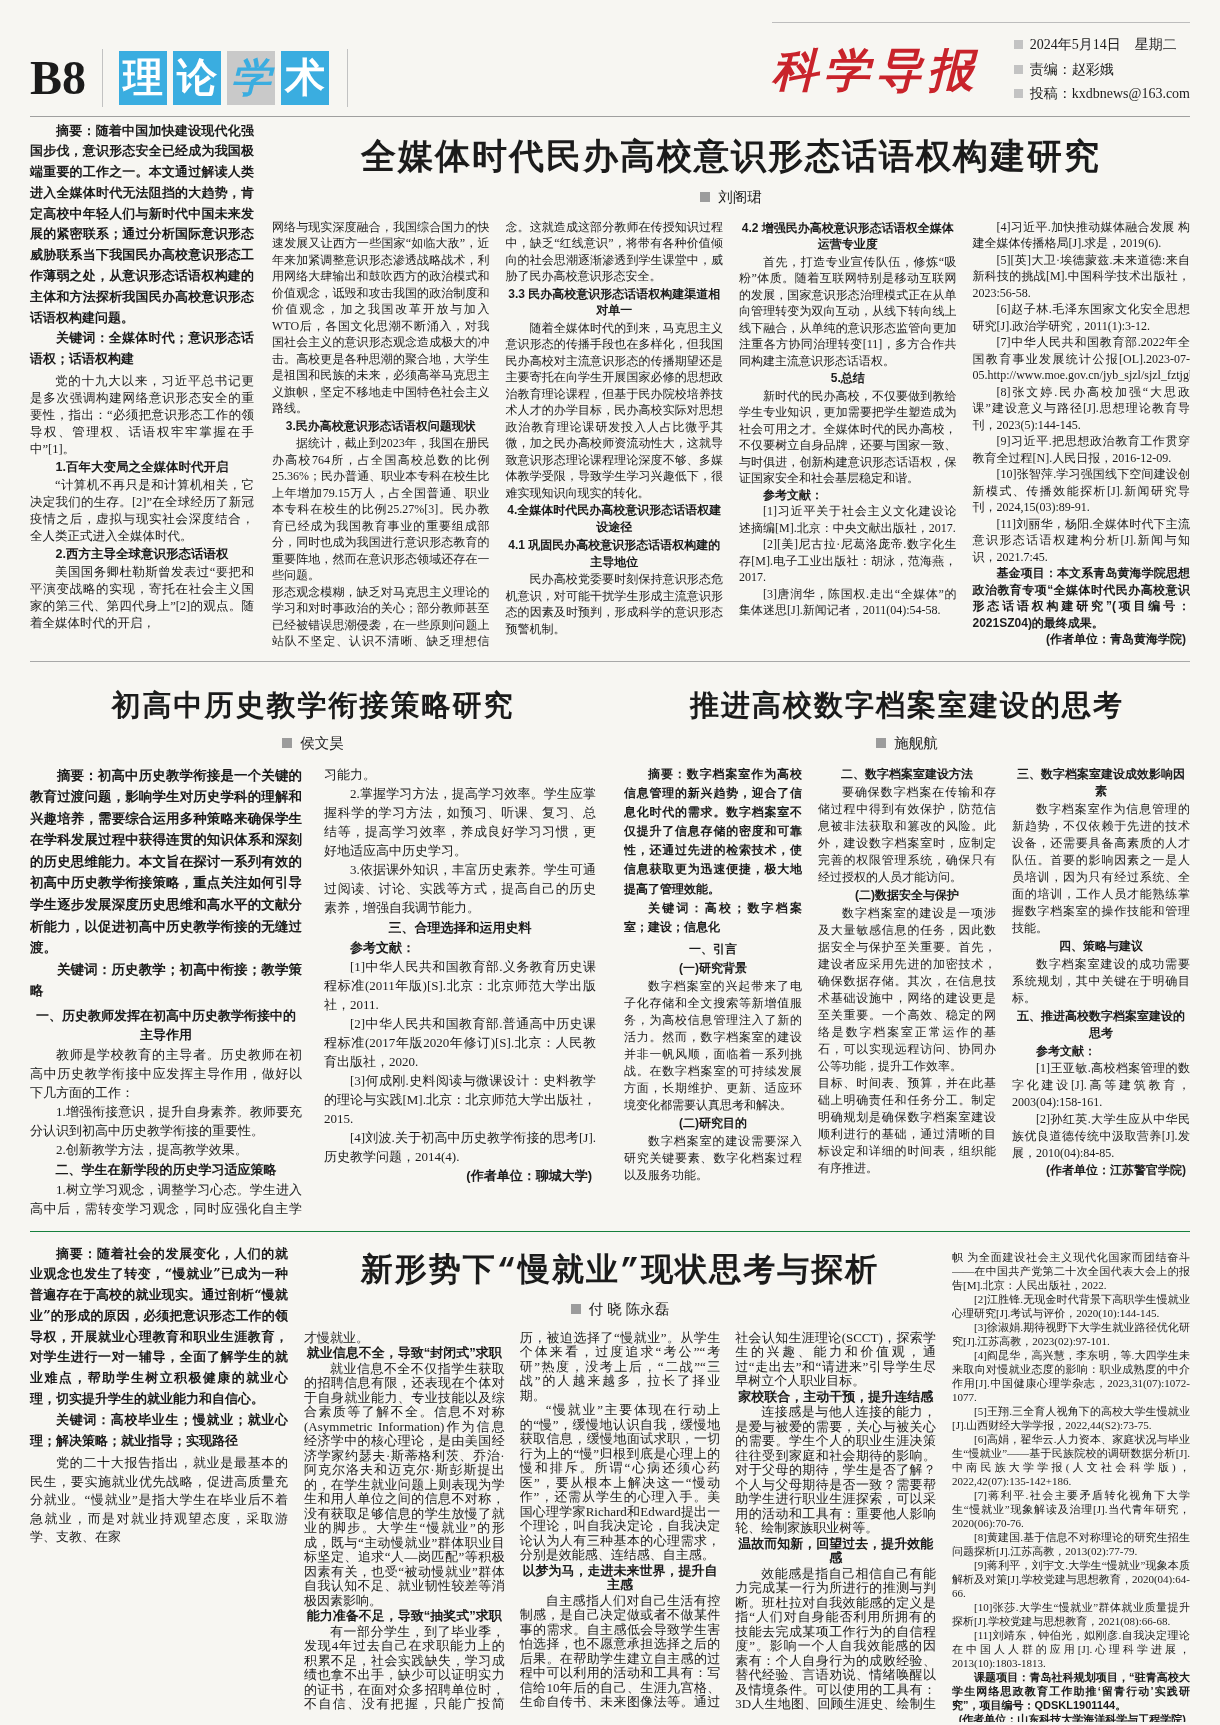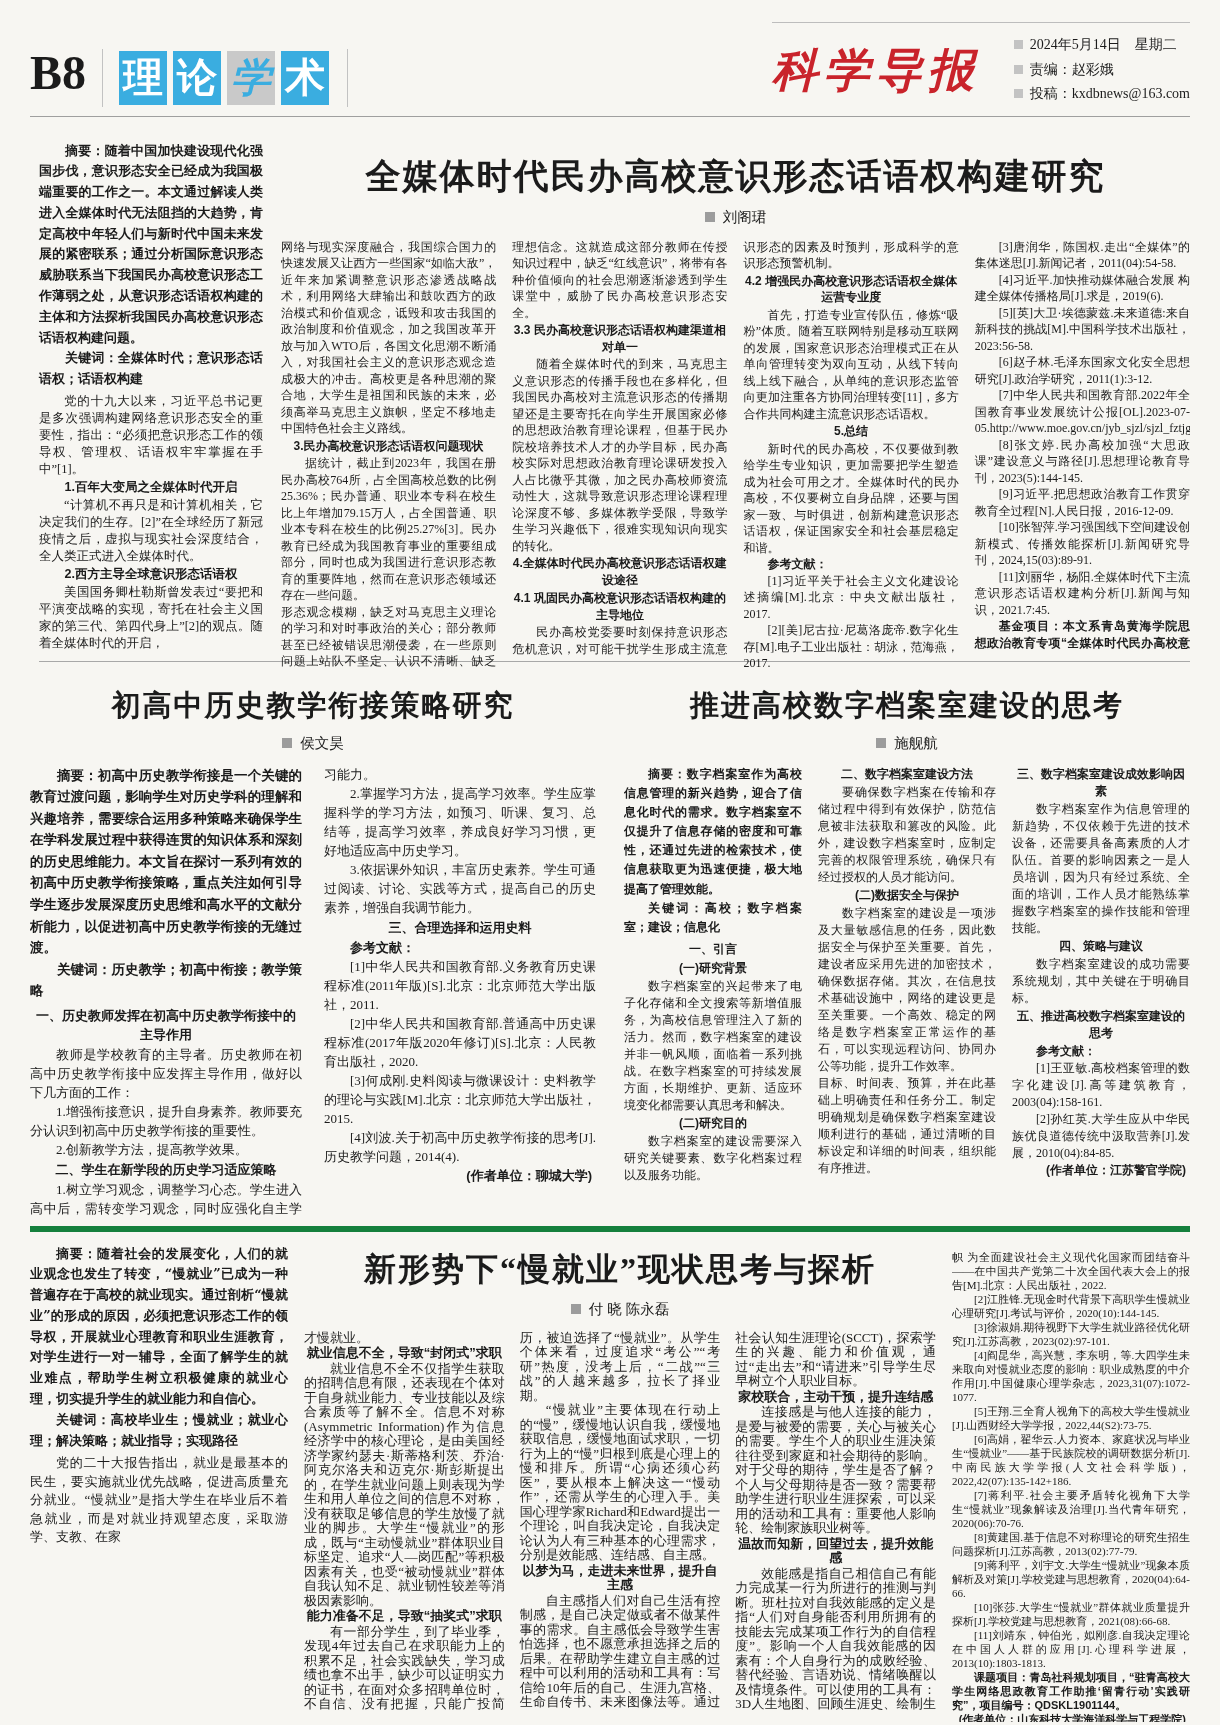--- a/index.html
+++ b/index.html
@@ -4,41 +4,41 @@
 <style>
   html,body{margin:0;padding:0;}
   body{
     width:1220px;height:1725px;overflow:hidden;box-sizing:border-box;
     padding:22px 30px 18px;background:#f7f6f2;color:#1b1b1b;
     font-family:"Liberation Serif","DejaVu Serif",serif;
   }
   
   .hdr{display:flex;justify-content:space-between;align-items:flex-end;
        padding-bottom:9px;border-bottom:1px solid #9f9f9f;}
-  .hdr-left{display:flex;}
+  .hdr-left{display:flex;align-items:center;}
   .pageno{font-size:48px;font-weight:bold;line-height:1;padding-right:16px;}
   .logo{display:flex;gap:6px;padding:2px 18px 2px 16px;
         border-left:1px solid #c2c2c2;border-right:1px solid #c2c2c2;}
   .logo .ch{width:48px;height:54px;display:flex;align-items:center;justify-content:center;
         background:var(--blue,#3aade0);color:#fff;font-size:40px;font-weight:bold;
         font-family:"Liberation Sans",sans-serif;}
   .logo .ch.alt{background:#c9c9c9;color:var(--blue,#3aade0);font-style:italic;}
   .hdr-right{display:flex;align-items:center;gap:34px;border-top:1px solid #bdbdbd;padding-top:10px;}
   .masthead{color:var(--red,#c9232b);font-size:46px;font-weight:bold;font-style:italic;
         letter-spacing:6px;line-height:1;font-family:"DejaVu Serif",serif;}
   .hdr-info div{font-size:14px;line-height:1.75;white-space:nowrap;}
   .sq{display:inline-block;width:9px;height:9px;background:#c3c3c3;margin-right:7px;}
   .bsq{display:inline-block;width:10px;height:10px;background:#9c9c9c;margin-right:8px;}
   
   .band{box-sizing:border-box;}
-  .band1{display:flex;gap:18px;height:545px;padding:24px 0 10px;border-bottom:1px solid #a8a8a8;margin-left:9px;}
-  .band2{display:flex;gap:28px;height:570px;padding:14px 0 10px;border-bottom:6px solid #15803d;}
+  .band1{display:flex;gap:18px;height:545px;padding:4px 0 10px;border-bottom:1px solid #a8a8a8;}
+  .band2{display:flex;gap:28px;height:570px;padding:14px 0 10px;border-bottom:1px solid #15803d;}
   .band3{display:flex;gap:16px;height:490px;padding:12px 0 0;}
   
-  .title1{font-family:Liberation Serif, serif;font-weight:bold;font-size:35px;
+  .title1{font-family:Liberation Mono, monospace;font-weight:bold;font-size:35px;
         text-align:center;margin:12px 40px 6px;letter-spacing:2px;}
   .title2{font-family:"Liberation Sans",sans-serif;font-weight:bold;font-size:29px;
         text-align:center;margin:10px 10px 4px;letter-spacing:2px;}
   .byline{text-align:center;font-size:14.5px;margin:8px 0 12px;font-family:"Liberation Sans",sans-serif;}
   .cols{text-align:justify;column-fill:balance;overflow:hidden;}
   .cols p{margin:0;}
   .p{text-indent:2em;}
   .frag{text-indent:0;}
   .sub{font-weight:bold;text-align:center;text-indent:0;font-family:"Liberation Sans",sans-serif;padding:1px 0;}
   .abs{font-weight:bold;text-indent:2em;font-family:"DejaVu Serif",serif;line-height:1.6;}

